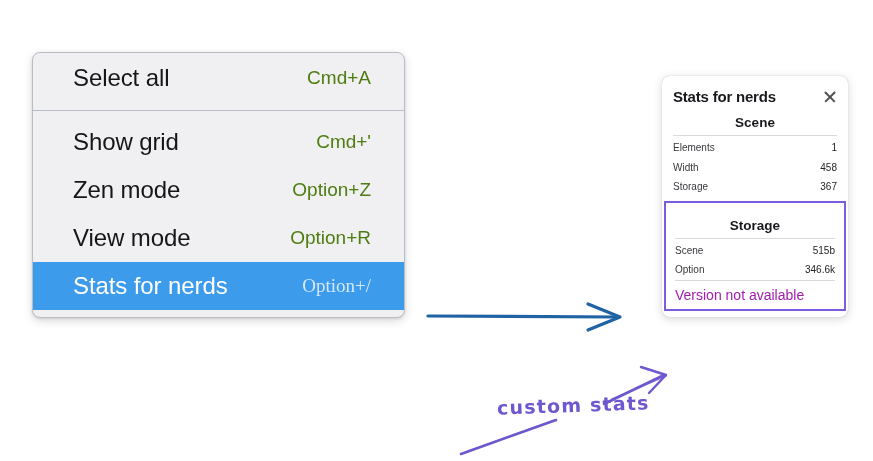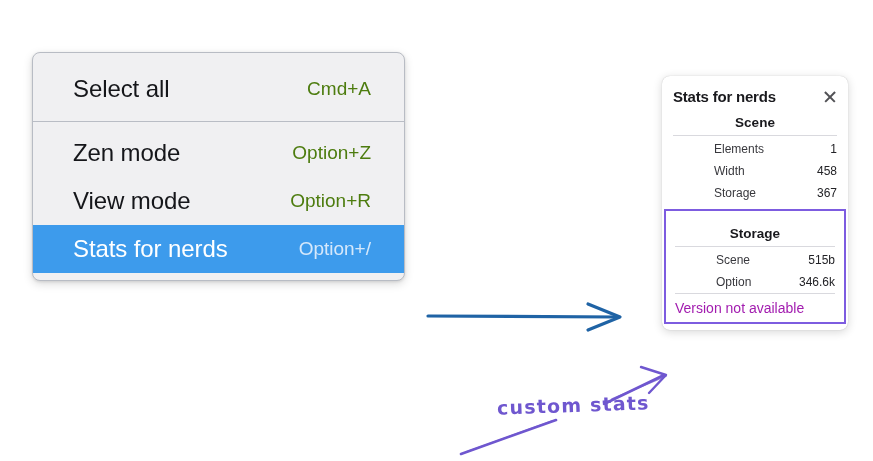--- a/index.html
+++ b/index.html
@@ -20,21 +20,21 @@
   #context-menu {
     position: absolute;
     left: 32px;
     top: 52px;
     width: 373px;
     background: #f0f0f2;
     border: 1px solid #b8bcc4;
     border-radius: 8px;
     box-shadow: 0 3px 10px rgba(0,0,0,0.14), 0 1px 3px rgba(0,0,0,0.10);
     box-sizing: border-box;
-    padding: 12px 0 7px 0;
+    padding: 1px 0 7px 0;
     overflow: hidden;
   }
   .menu-group { padding: 0; }
   .menu-sep {
     height: 1px;
     background: #b9bdc5;
     margin: 8px 0 7px 0;
   }
   .menu-item {
     height: 48px;
@@ -52,21 +52,21 @@
   }
   .menu-item .shortcut {
     margin-left: auto;
     margin-right: 33px;
     font-size: 19px;
     color: #4d7c0f;
     white-space: nowrap;
   }
   .menu-item.selected { background: #3d9bec; }
   .menu-item.selected .label { color: #ffffff; }
-  .menu-item.selected .shortcut { color: #d5e8fb; }
+  .menu-item.selected .shortcut { color: #d5e8fb; font-family: Liberation Serif, serif; }
 
   
   #stats-panel {
     position: absolute;
     left: 662px;
     top: 76px;
     width: 186px;
     background: #ffffff;
     border-radius: 8px;
     box-shadow: 0 2px 10px rgba(0,0,0,0.16), 0 0 1px rgba(0,0,0,0.25);
@@ -118,25 +118,24 @@
   }
   .rule {
     height: 1px;
     background: #d9d9de;
     margin: 0 0 2px 0;
   }
   .stat-row {
     display: flex;
     justify-content: space-between;
     align-items: baseline;
-    font-size: 12px;
+    font-size: 10px;
     color: #38383d;
     padding: 3px 0;
     line-height: 1.35;
-    margin-left: 41px;
   }
   .stat-row .k { white-space: nowrap; }
   .stat-row .v { white-space: nowrap; color: #232327; }
 
   
   #custom-stats-box {
     border: 2px solid #7d5ce0;
     margin: 4px 2px 6px 2px;
     padding: 0 9px 4px 9px;
     box-sizing: border-box;
@@ -177,20 +176,24 @@
   <div class="menu-group">
     <div class="menu-item">
       <span class="label">Select all</span>
       <span class="shortcut">Cmd+A</span>
     </div>
   </div>
 
   <div class="menu-sep"></div>
 
   <div class="menu-group">
+    <div class="menu-item">
+      <span class="label">Show grid</span>
+      <span class="shortcut">Cmd+'</span>
+    </div>
     <div class="menu-item">
       <span class="label">Zen mode</span>
       <span class="shortcut">Option+Z</span>
     </div>
     <div class="menu-item">
       <span class="label">View mode</span>
       <span class="shortcut">Option+R</span>
     </div>
     <div class="menu-item selected">
       <span class="label">Stats for nerds</span>

